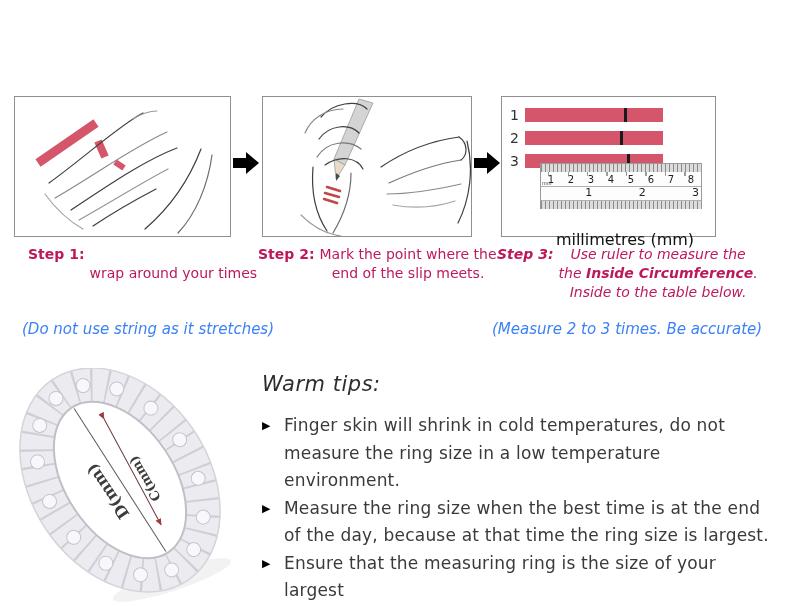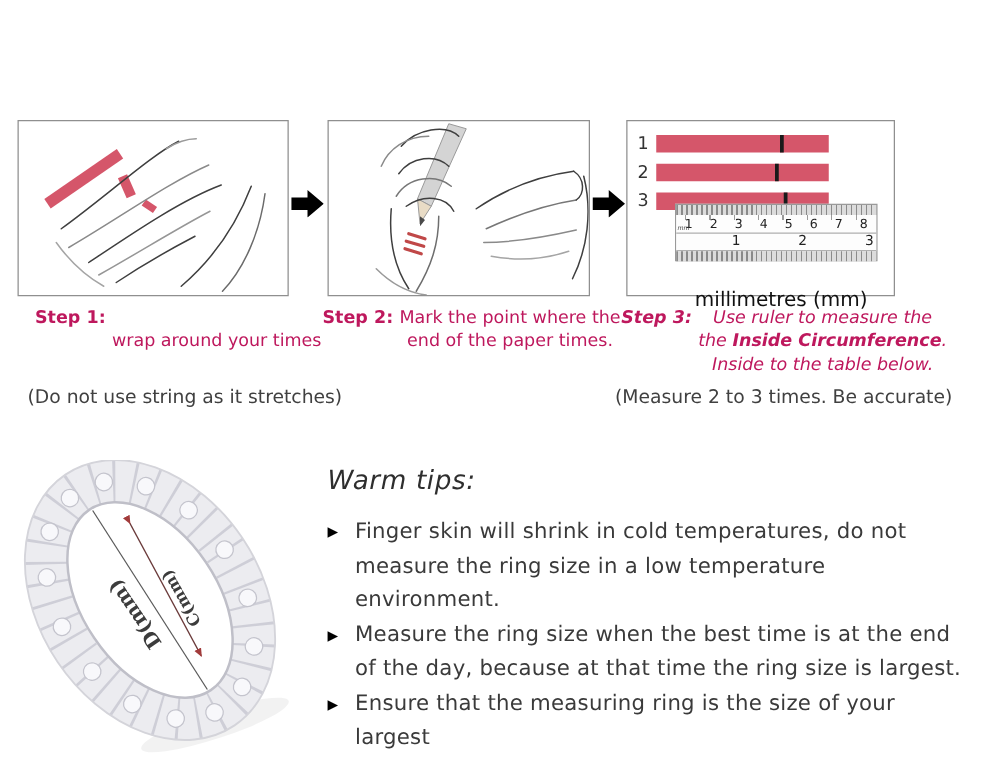--- a/index.html
+++ b/index.html
@@ -41,21 +41,21 @@
   .r-in span{flex:1;text-align:right;font-size:11px;line-height:12px;color:#222;padding-right:2px;}
   .unit-caption{position:absolute;left:38px;top:117px;width:170px;text-align:center;
         font-size:16px;color:#111;margin-top:16px;}
 
   
   .caption{position:absolute;top:245px;display:flex;font-size:14px;line-height:19px;color:#be185d;justify-content:center;}
   .cap1{left:28px;} .cap2{left:258px;} .cap3{left:497px;font-style:italic;}
   .cap-label{font-weight:bold;margin-right:5px;white-space:nowrap;}
   .cap-text{text-align:left;}
   .cap2 .cap-text,.cap3 .cap-text{text-align:center;}
-  .note{position:absolute;top:308px;font-size:15px;color:#404040;}
+  .note{position:absolute;top:320px;font-size:15px;color:#3b82f6;font-style:italic;}
   .note1{left:22px;} .note3{left:492px;}
 
   
   .tips-heading{position:absolute;left:262px;top:372px;font-size:21px;letter-spacing:.5px;color:#2e2e2e;font-style:italic;}
   .tips-list{position:absolute;left:262px;top:412px;width:515px;}
   .tip{display:flex;font-size:17px;line-height:27.5px;color:#3a3a3a;letter-spacing:.2px;}
   .tip .bullet{width:22px;font-size:11px;line-height:27.5px;color:#000;flex:none;}
 
   
   .ring-wrap{position:absolute;left:0px;top:368px;width:255px;height:235px;}
@@ -173,21 +173,21 @@
     <span class="cap-label">Step 1:</span>
     <span class="cap-text">
       <br>
       <span>wrap around your times</span>
     </span>
   </div>
   <div class="caption cap2">
     <span class="cap-label">Step 2:</span>
     <span class="cap-text">
       <span>Mark the point where the</span><br>
-      <span>end of the paper times.</span>
+      <span>end of the slip meets.</span>
     </span>
   </div>
   <div class="caption cap3">
     <span class="cap-label">Step 3:</span>
     <span class="cap-text">
       <span>Use ruler to measure the</span><br>
       <span>the </span><b>Inside Circumference</b><span>.</span><br>
       <span>Inside to the table below.</span>
     </span>
   </div>

